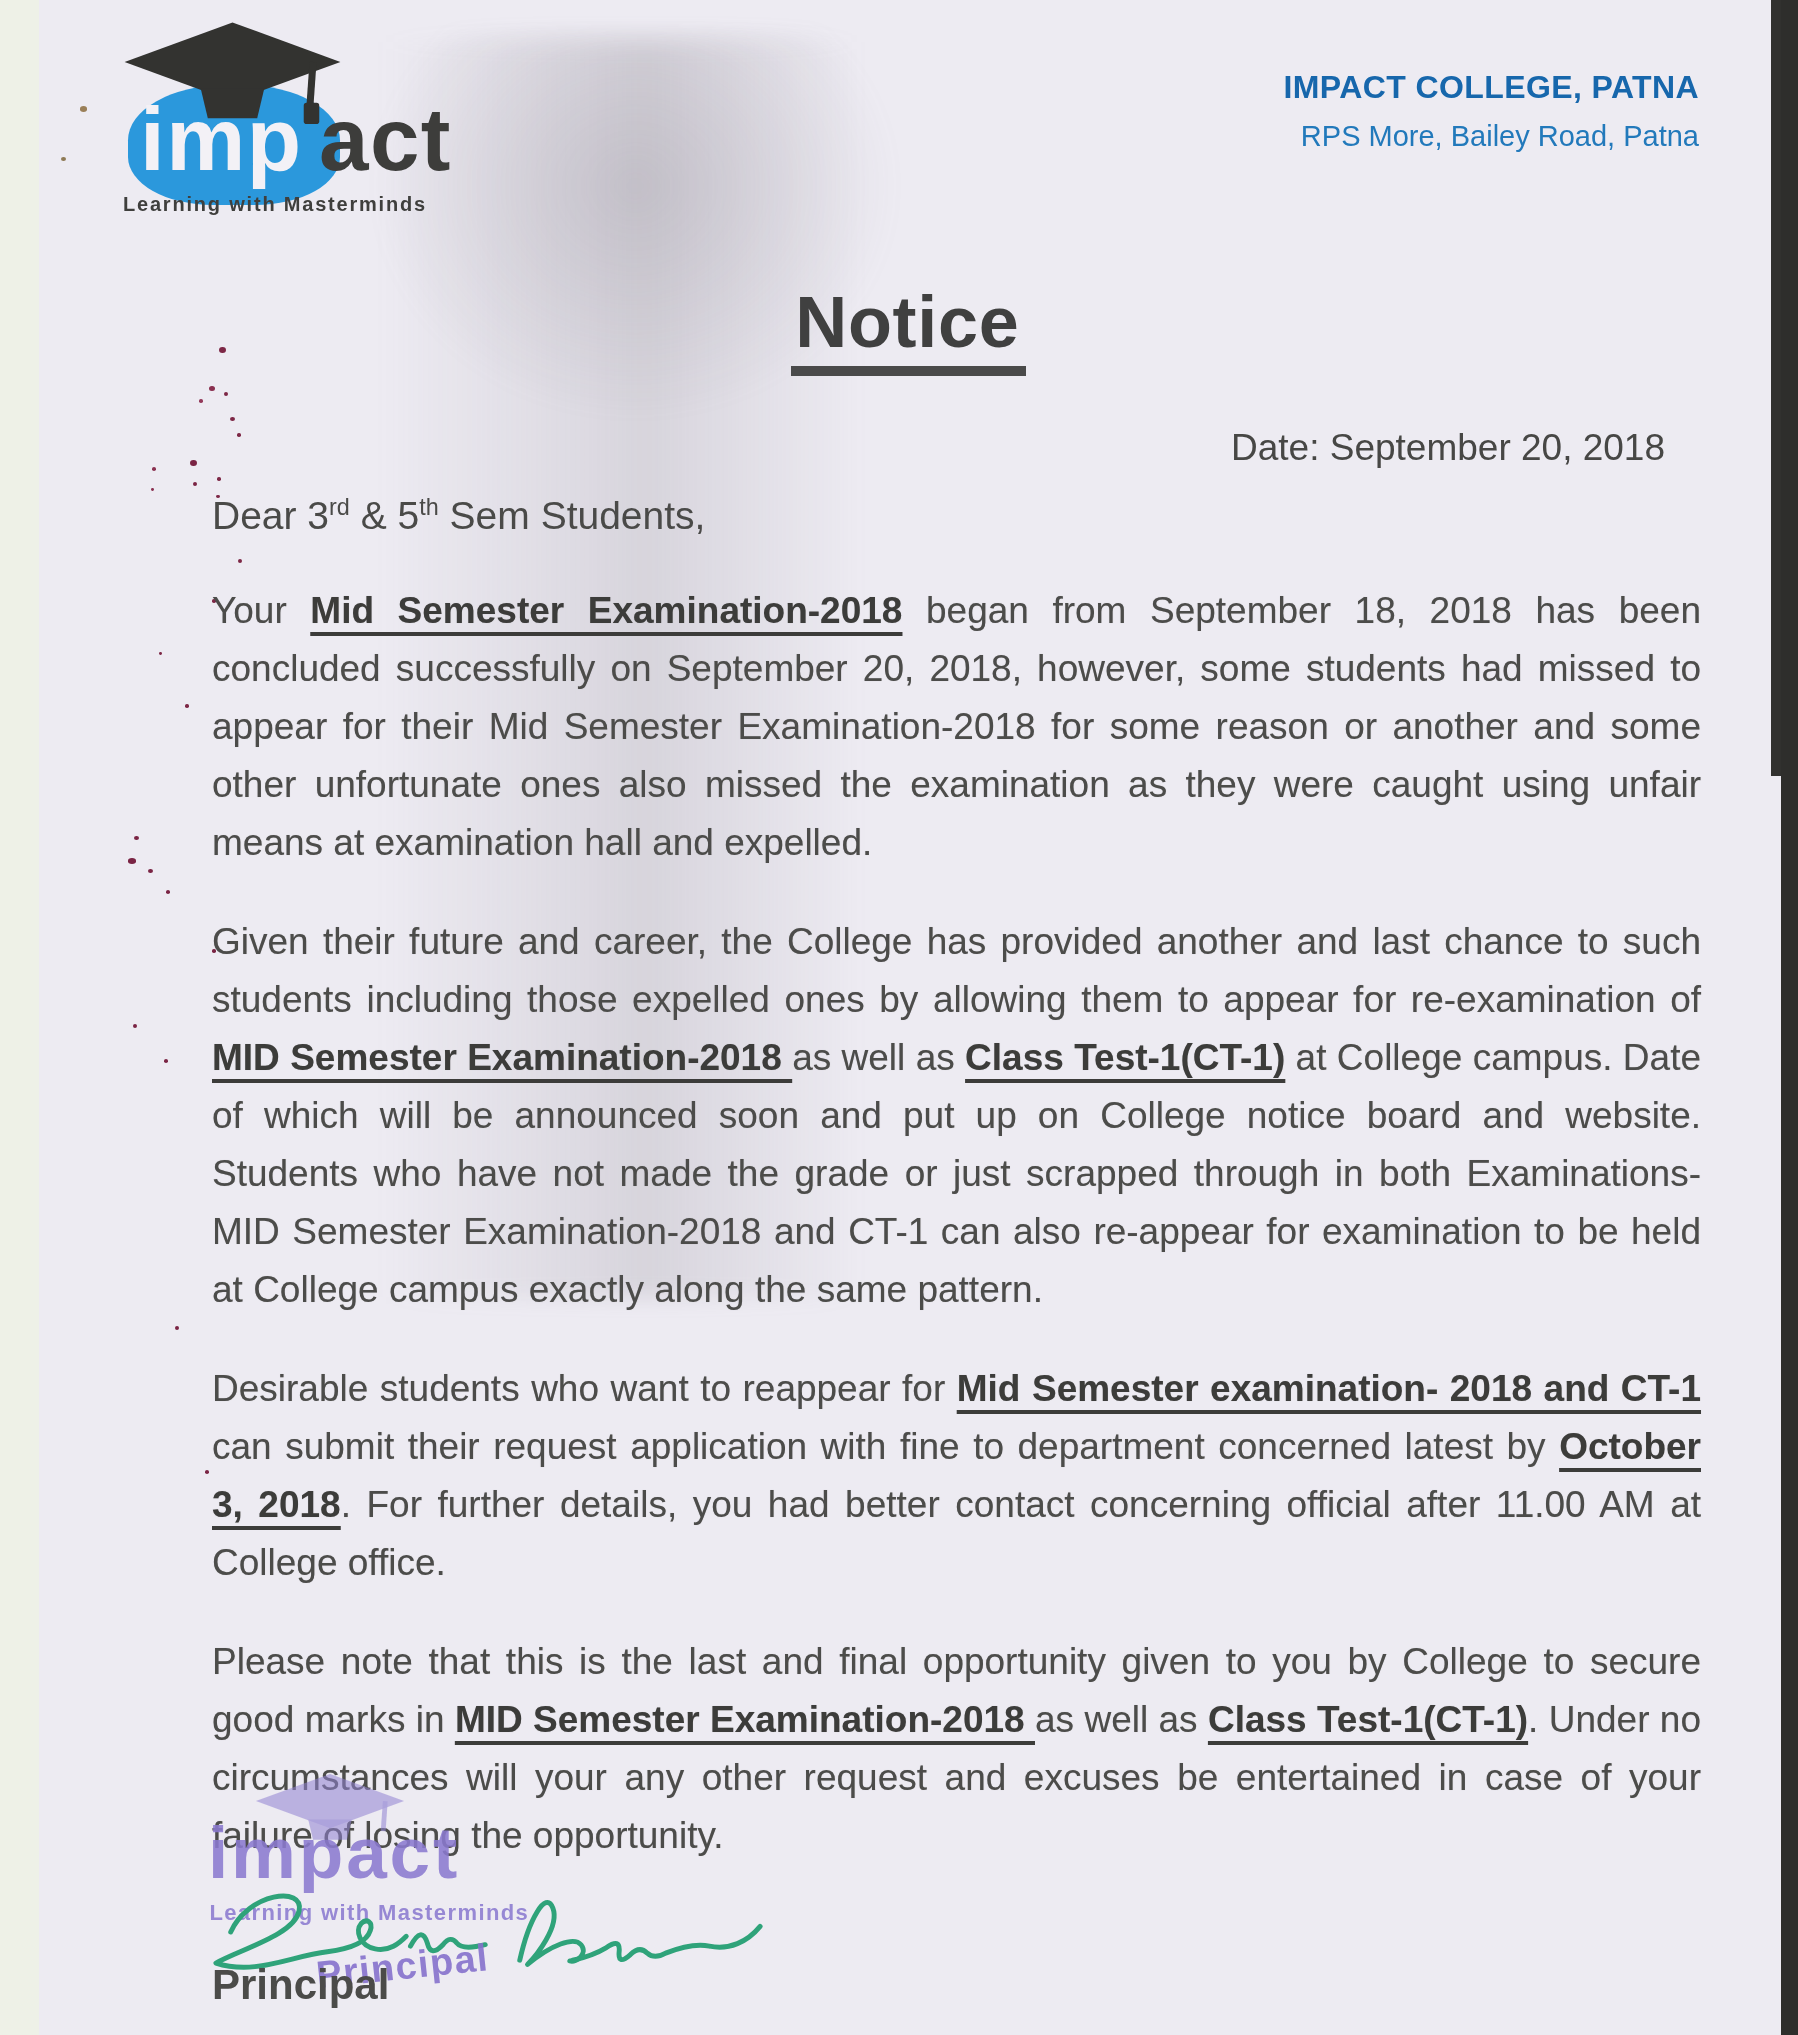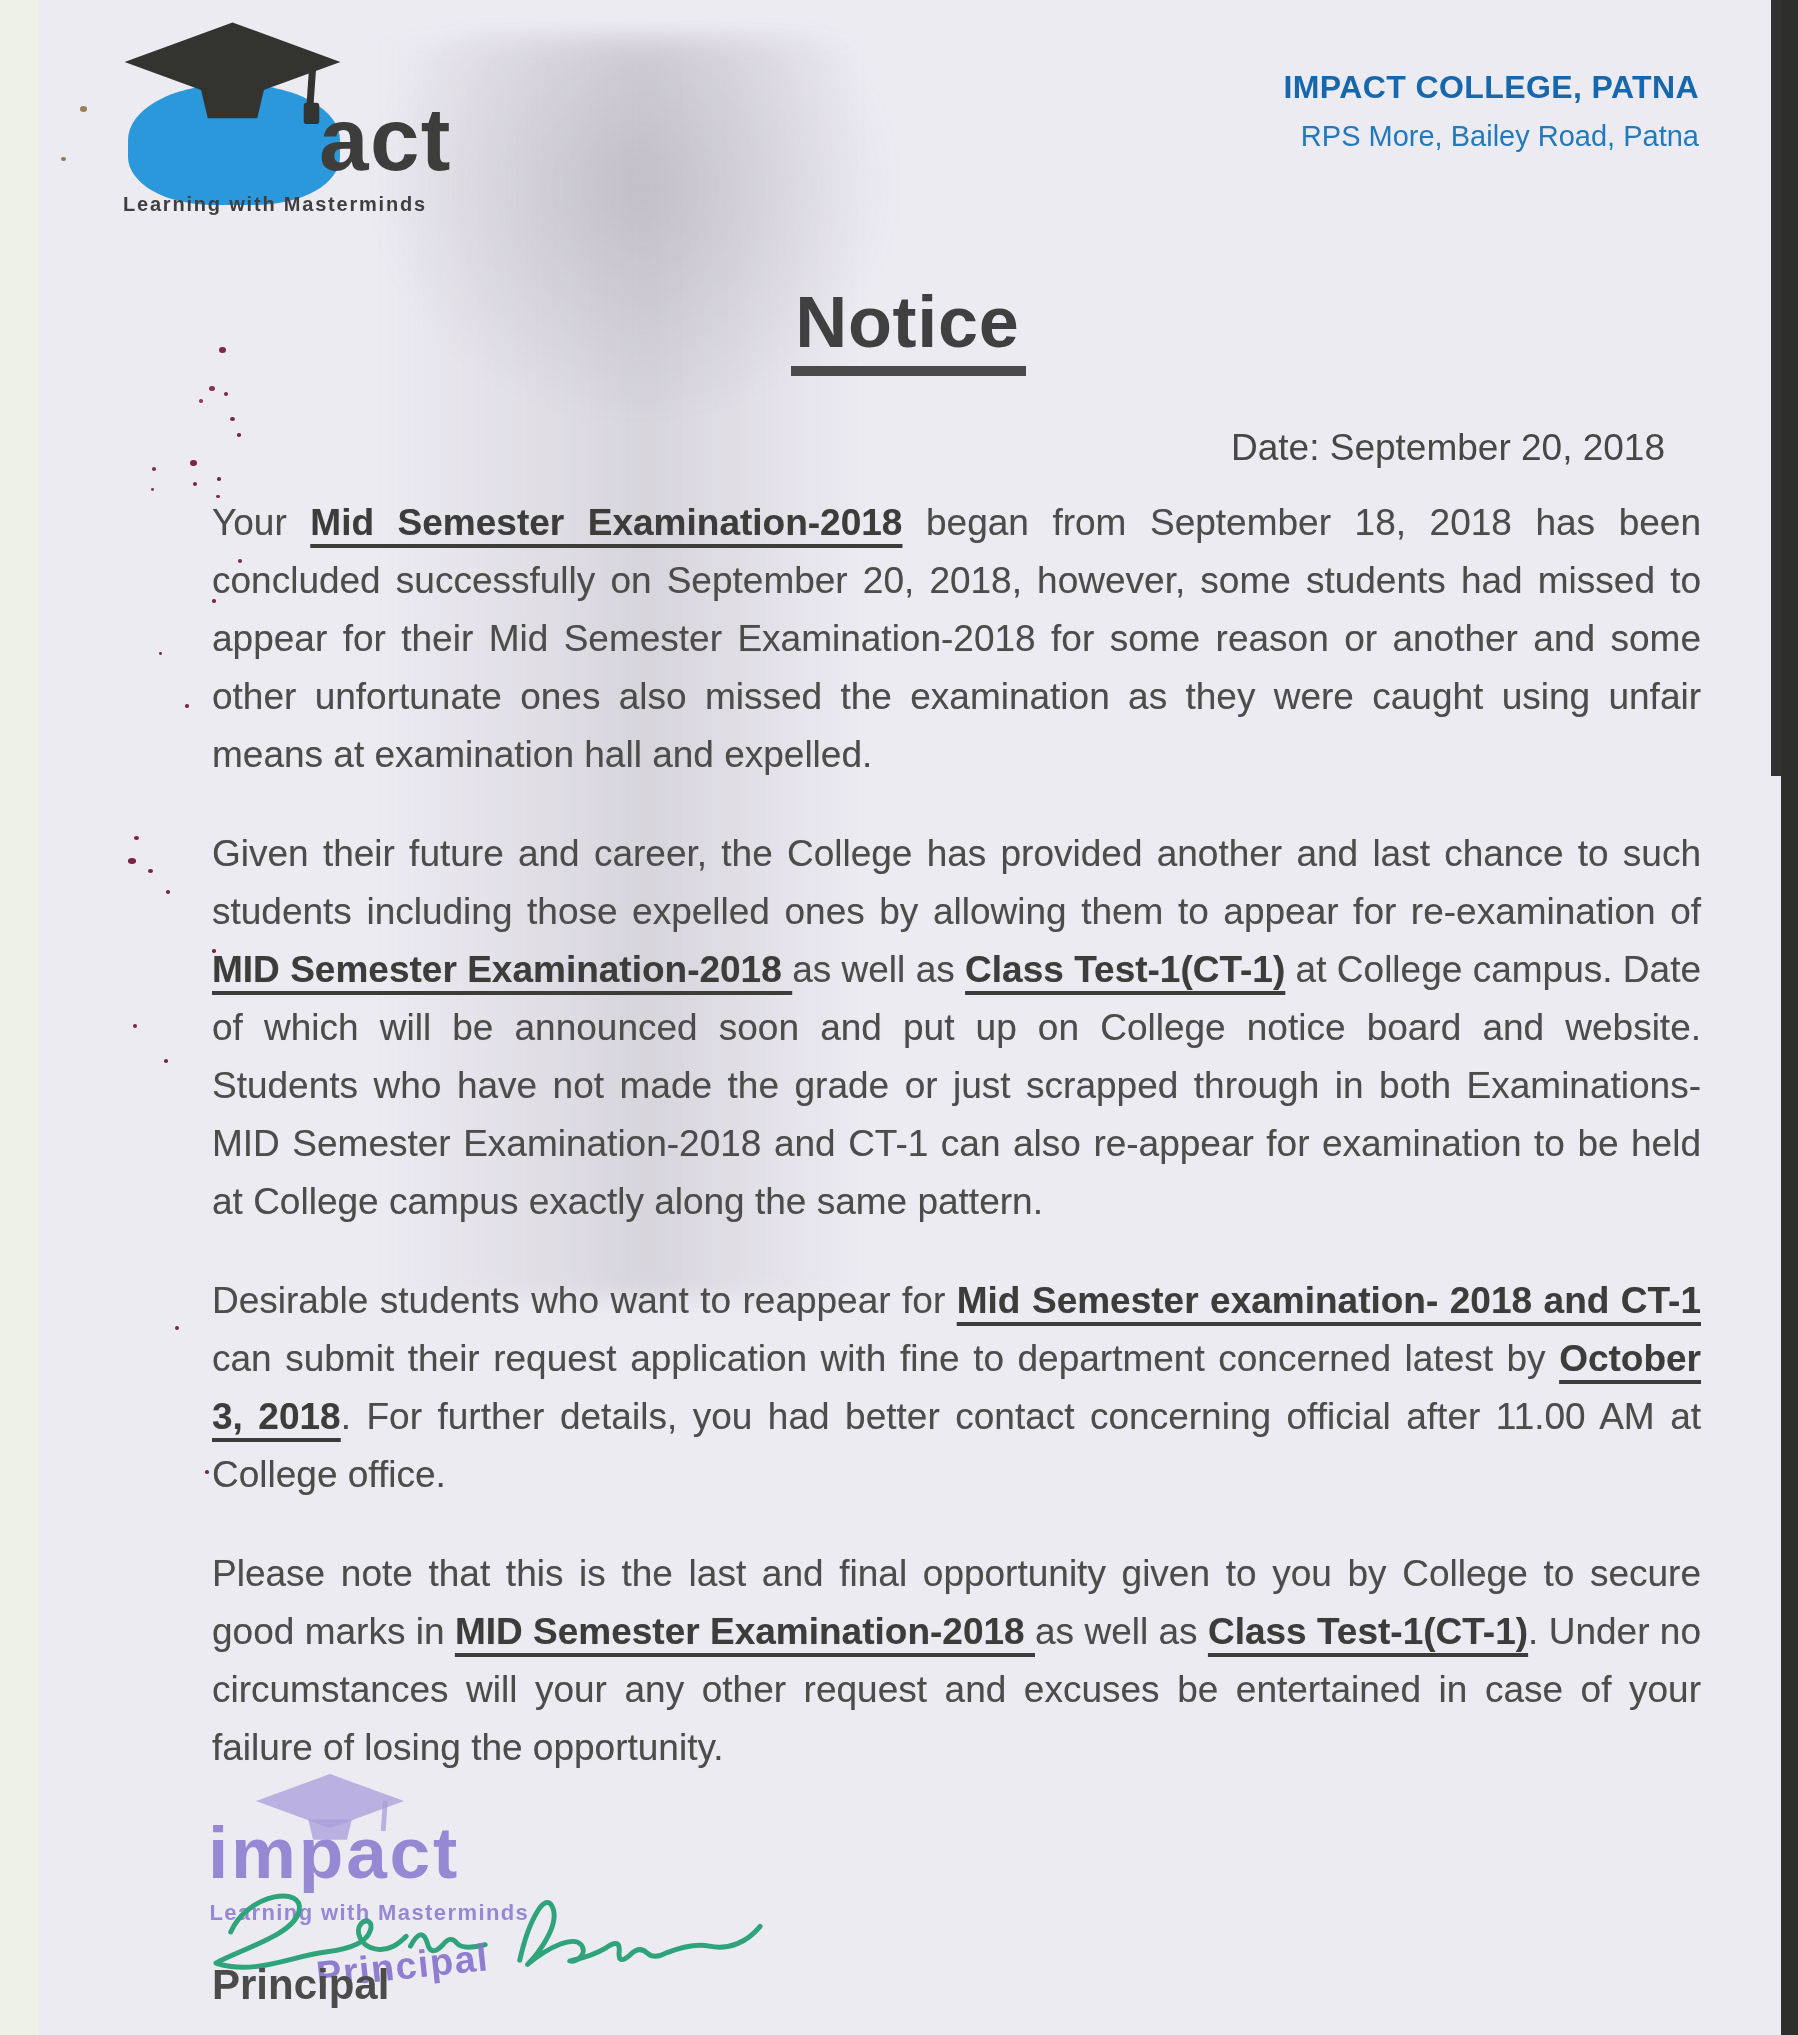--- a/index.html
+++ b/index.html
@@ -104,39 +104,41 @@
   <div class="speck" style="left:166px;top:890px;width:4.2px;height:3.5px;background:#7a2444;"></div>
   <div class="speck" style="left:133px;top:1024px;width:4.2px;height:4.2px;background:#7a2444;"></div>
   <div class="speck" style="left:164px;top:1059px;width:4.2px;height:3.5px;background:#7a2444;"></div>
   <div class="speck" style="left:212px;top:949px;width:3.5px;height:3.5px;background:#7a2444;"></div>
   <div class="speck" style="left:175px;top:1326px;width:4.2px;height:4.2px;background:#7a2444;"></div>
   <div class="speck" style="left:205px;top:1470px;width:4.2px;height:3.5px;background:#7a2444;"></div>
 </div>
 
 <div class="logo">
   <div class="logo-blob"></div>
+  <span class="logo-imp">imp</span>
   <span class="logo-act">act</span>
   <svg class="logo-cap" viewBox="0 0 310 190">
     <polygon points="155,2 308,58 155,114 2,58" fill="#333330"></polygon>
     <polygon points="110,96 200,96 190,138 120,138" fill="#333330"></polygon>
     <rect x="262" y="58" width="10" height="62" fill="#333330" transform="rotate(4 267 89)"></rect>
     <rect x="256" y="116" width="22" height="30" rx="4" fill="#333330"></rect>
   </svg>
   <div class="logo-tagline">Learning with Masterminds</div>
 </div>
 
 <div class="letterhead">
   <div class="lh-college">IMPACT COLLEGE,  PATNA</div>
   <div class="lh-addr">RPS More, Bailey Road, Patna</div>
 </div>
 
 <div class="title">Notice</div>
 <div class="date-line">Date: September 20, 2018</div>
 
 <div class="body-col">
+  <p class="salutation"><span>Dear 3</span><span class="sup">rd</span><span> &amp; 5</span><span class="sup">th</span><span> Sem Students,</span></p>
   <p class="para"><span>Your </span><span class="b u">Mid Semester Examination-2018</span><span> began from September 18, 2018 has been concluded successfully on September 20, 2018, however, some students had missed to appear for their Mid Semester Examination-2018 for some reason or another and some other unfortunate ones also missed the examination  as they were caught using unfair means at examination hall and expelled.</span></p>
   <p class="para"><span>Given their future and career, the College has provided another and last chance to such students including those expelled ones by allowing them to appear for re-examination of </span><span class="b u">MID Semester Examination-2018 </span><span>as well as </span><span class="b u">Class Test-1(CT-1)</span><span> at College campus. Date of which will be announced soon and put up on College notice board and website. Students who have not made the grade or just scrapped through in both Examinations-MID Semester Examination-2018 and CT-1 can also re-appear for examination to be held at College campus exactly along the same pattern.</span></p>
   <p class="para"><span>Desirable students who want to reappear for </span><span class="b u">Mid Semester examination- 2018 and CT-1</span><span> can submit their request application with fine to department concerned latest by </span><span class="b u">October 3, 2018</span><span>. For further details, you had better contact concerning official after 11.00 AM at College office.</span></p>
   <p class="para"><span>Please note that this is the last and final opportunity given to you by College to secure good marks in </span><span class="b u">MID Semester Examination-2018 </span><span>as well as </span><span class="b u">Class Test-1(CT-1)</span><span>. Under no circumstances will your any other request and excuses be entertained in case of your failure of losing the opportunity.</span></p>
 </div>
 
 <div class="stamp">
   <svg class="stamp-cap" viewBox="0 0 310 190">
     <polygon points="155,2 308,58 155,114 2,58" fill="#9384d3" opacity="0.75"></polygon>
     <polygon points="110,96 200,96 190,138 120,138" fill="#9384d3" opacity="0.75"></polygon>

